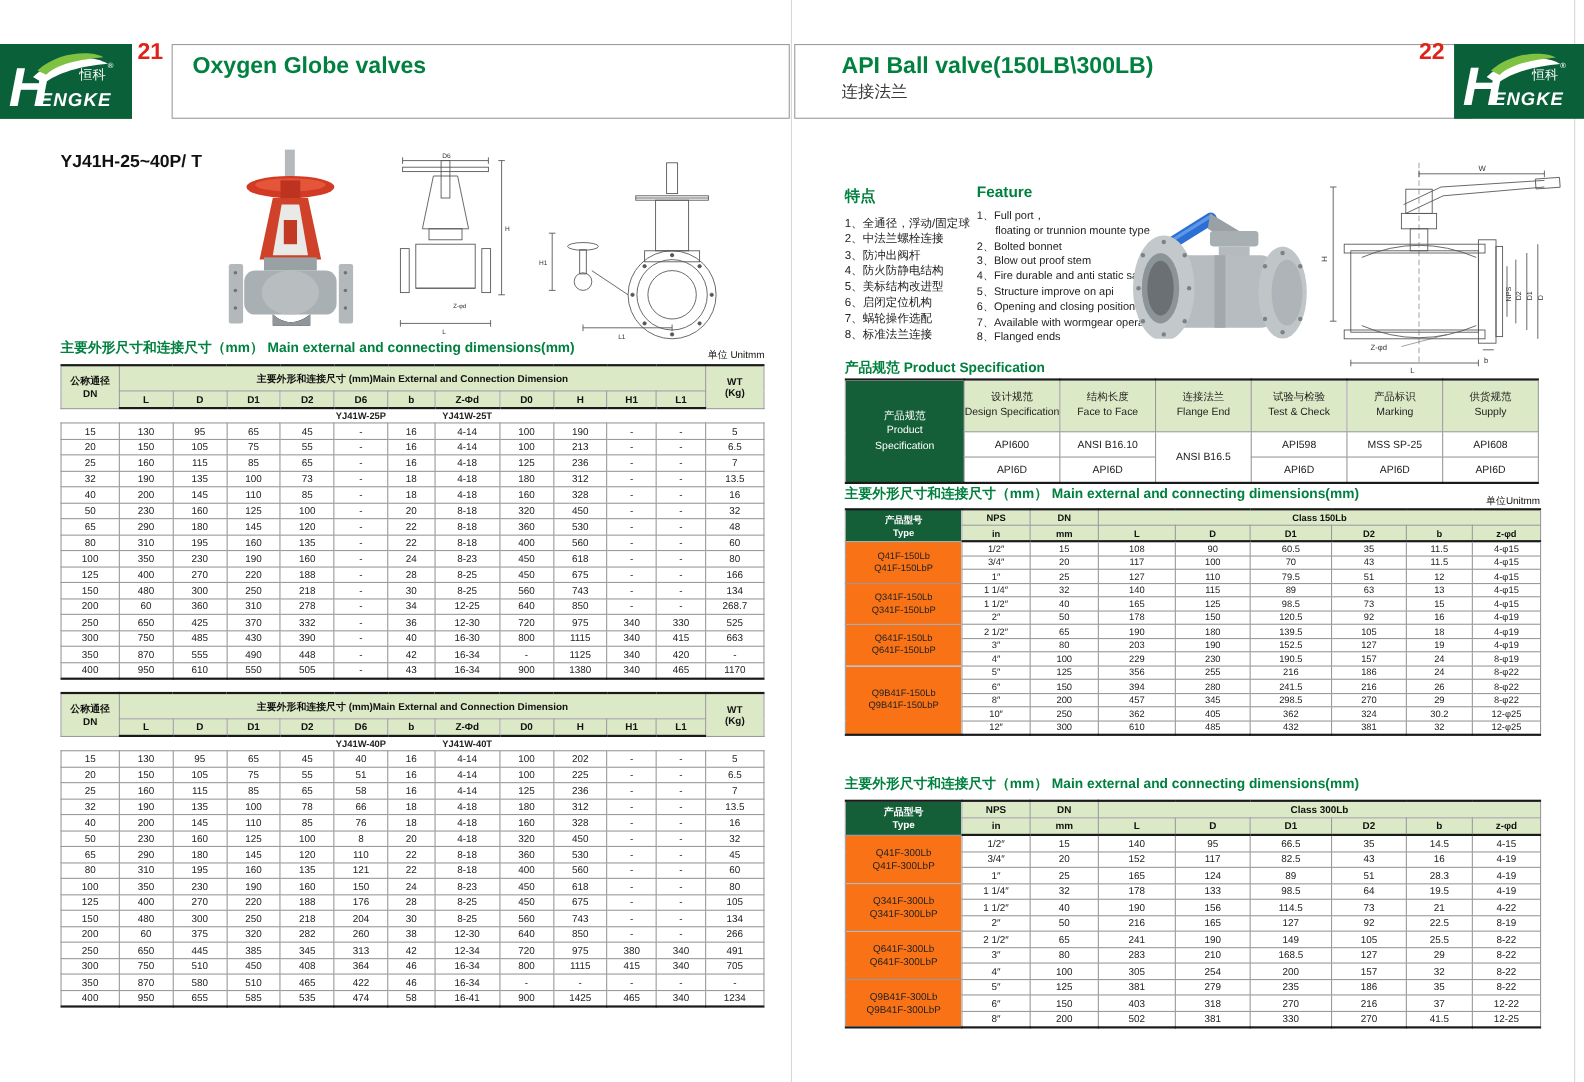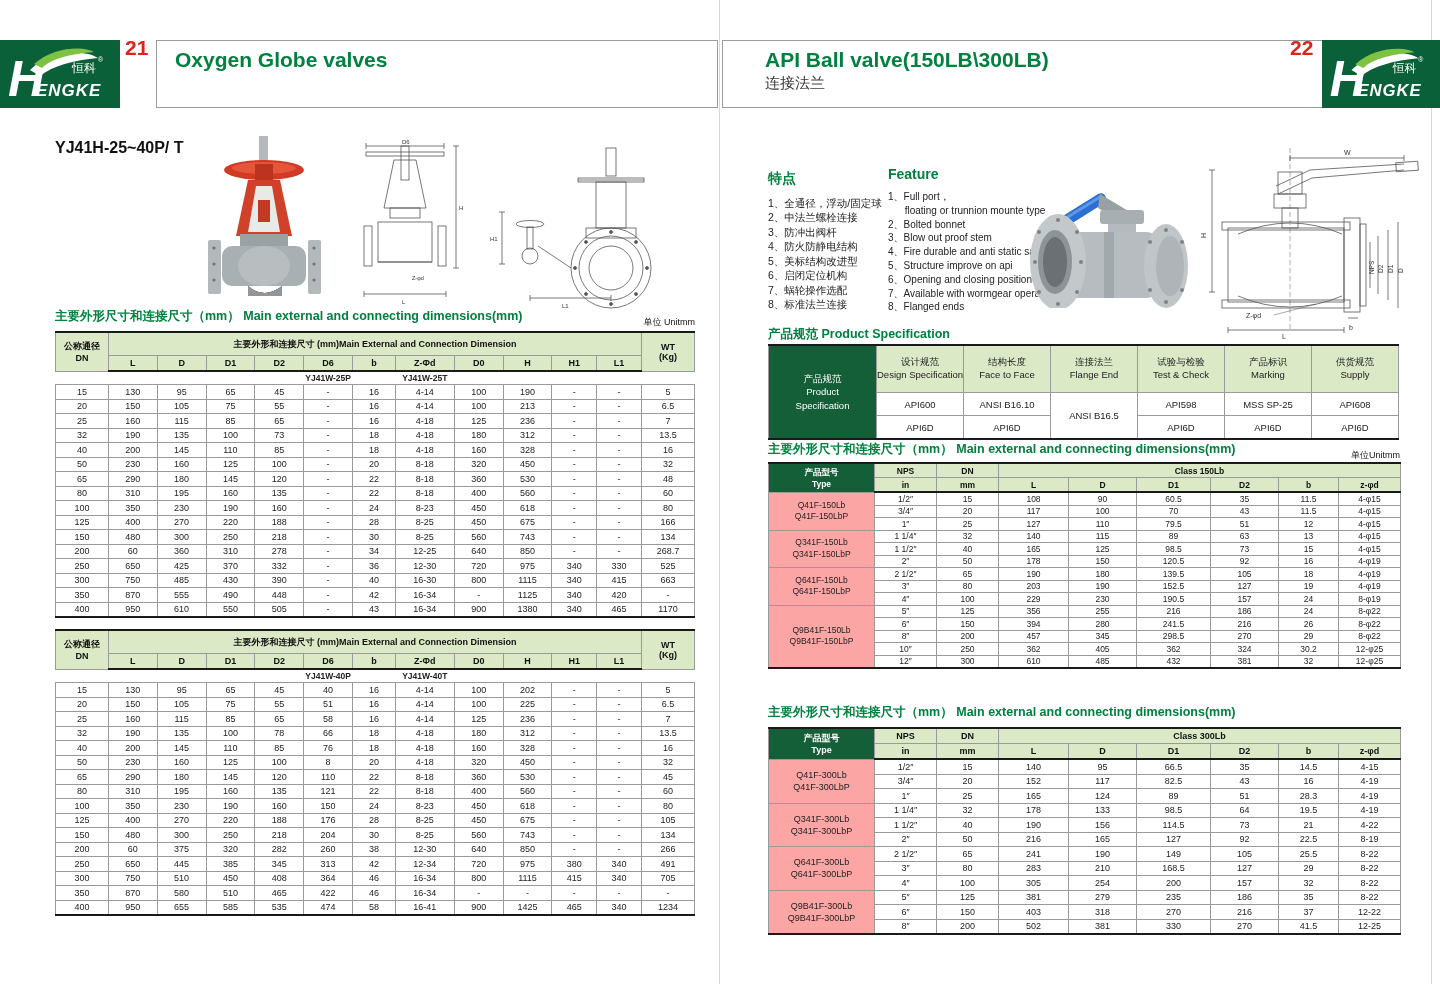--- a/index.html
+++ b/index.html
@@ -31,21 +31,21 @@
   .dim-left .hd1 th{height:22px;}
   .dim-left .cols th{height:14px;}
   .model-row td{border:0;height:12px;font-size:8.5px;font-weight:bold;background:#fff;}
   
   .dim-right{width:632px;font-size:8.5px;}
   .dim-right td{height:11.5px;font-size:8.5px;}
   .dim-right thead th{font-size:8.5px;height:13px;}
   .t300 td{height:13.5px;font-size:9px;}
   .t300 thead th{font-size:9px;height:14px;}
   .type-hd{background:#145f38 !important;color:#fff !important;font-weight:bold;}
-  .type-cell{font-size:8.5px;line-height:1.35;background:#fca5a5;}
+  .type-cell{font-size:8.5px;line-height:1.35;background:#f97316;}
   
   .spec{width:630px;border-top:2px solid #1a1a1a;border-bottom:2px solid #1a1a1a;}
   .spec th{background:#dce9c6;font-weight:normal;height:46px;font-size:9.5px;line-height:1.35;}
   .spec td{height:22px;font-size:9.5px;}
   .spec .dk{background:#145f38;color:#fff;font-size:9.5px;line-height:1.4;}
   
   .feat-title{font-size:14px;font-weight:bold;color:#00813f;margin:0 0 8px 0;}
   ul.feat{list-style:none;margin:0;padding:0;font-size:10.5px;color:#222;}
   ul.feat li{line-height:1.38;white-space:pre-wrap;}
   svg text{font-family:"Liberation Sans","DejaVu Sans",sans-serif;}

